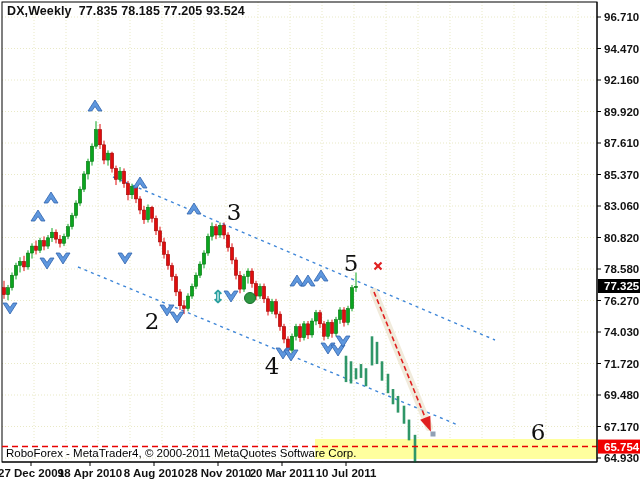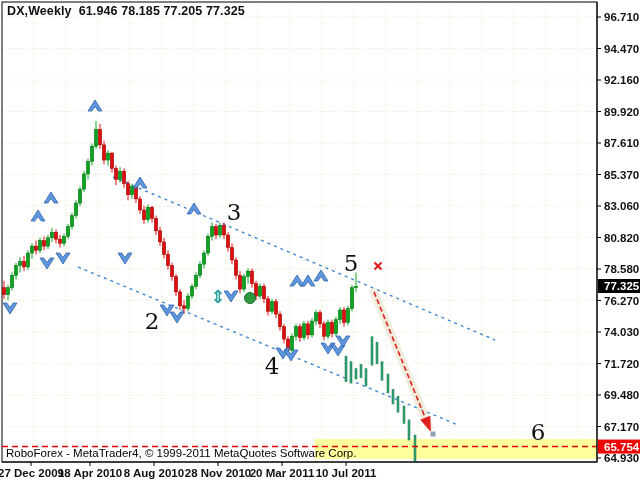--- a/index.html
+++ b/index.html
@@ -356,15 +356,15 @@
         <line x1="154" y1="462" x2="154" y2="466" stroke="#000" stroke-width="1"></line>
         <text x="154" y="477" text-anchor="middle" font-size="11.5" font-weight="bold" fill="#111111">8 Aug 2010</text>
         <line x1="218" y1="462" x2="218" y2="466" stroke="#000" stroke-width="1"></line>
         <text x="218" y="477" text-anchor="middle" font-size="11.5" font-weight="bold" fill="#111111">28 Nov 2010</text>
         <line x1="282" y1="462" x2="282" y2="466" stroke="#000" stroke-width="1"></line>
         <text x="282" y="477" text-anchor="middle" font-size="11.5" font-weight="bold" fill="#111111">20 Mar 2011</text>
         <line x1="346" y1="462" x2="346" y2="466" stroke="#000" stroke-width="1"></line>
         <text x="346" y="477" text-anchor="middle" font-size="11.5" font-weight="bold" fill="#111111">10 Jul 2011</text>
       </g>
     </svg>
-  <div class="title">DX,Weekly  61.946 78.185 77.205 77.325</div>
-  <div class="copyright">RoboForex - MetaTrader4, © 1999-2011 MetaQuotes Software Corp.</div>
+  <div class="title">DX,Weekly  77.835 78.185 77.205 93.524</div>
+  <div class="copyright">RoboForex - MetaTrader4, © 2000-2011 MetaQuotes Software Corp.</div>
 </div>
 
 </body></html>

